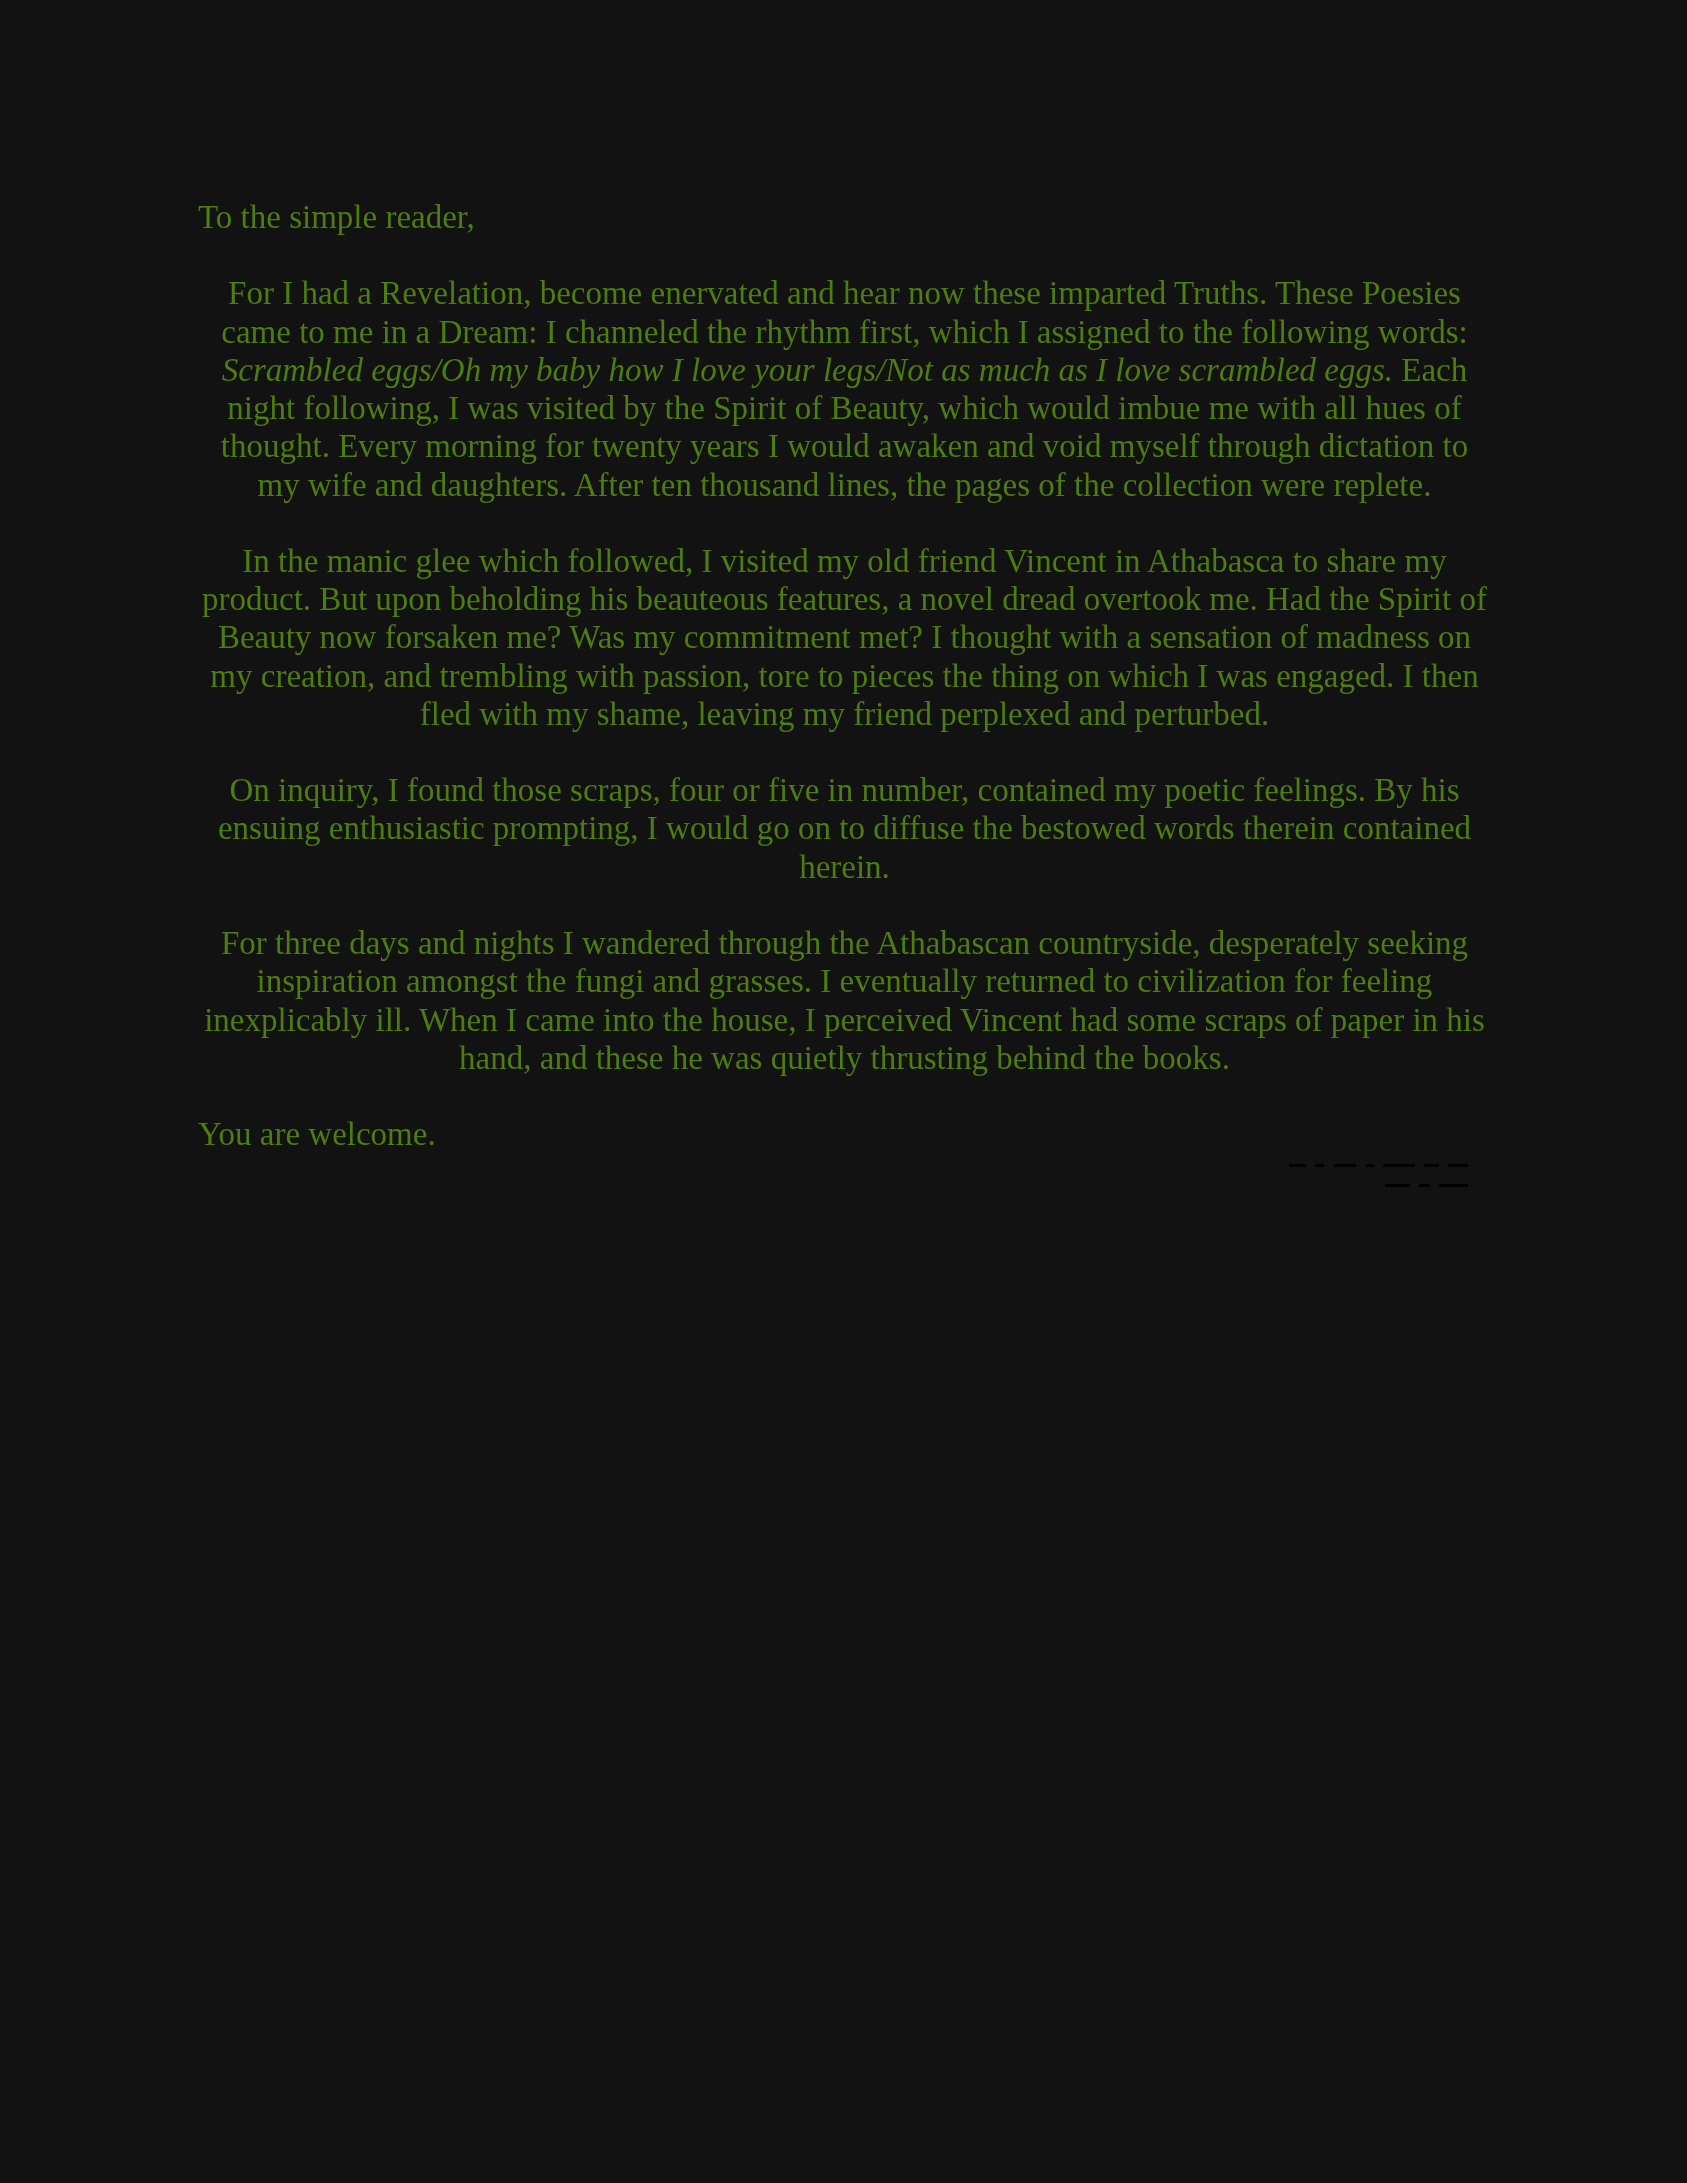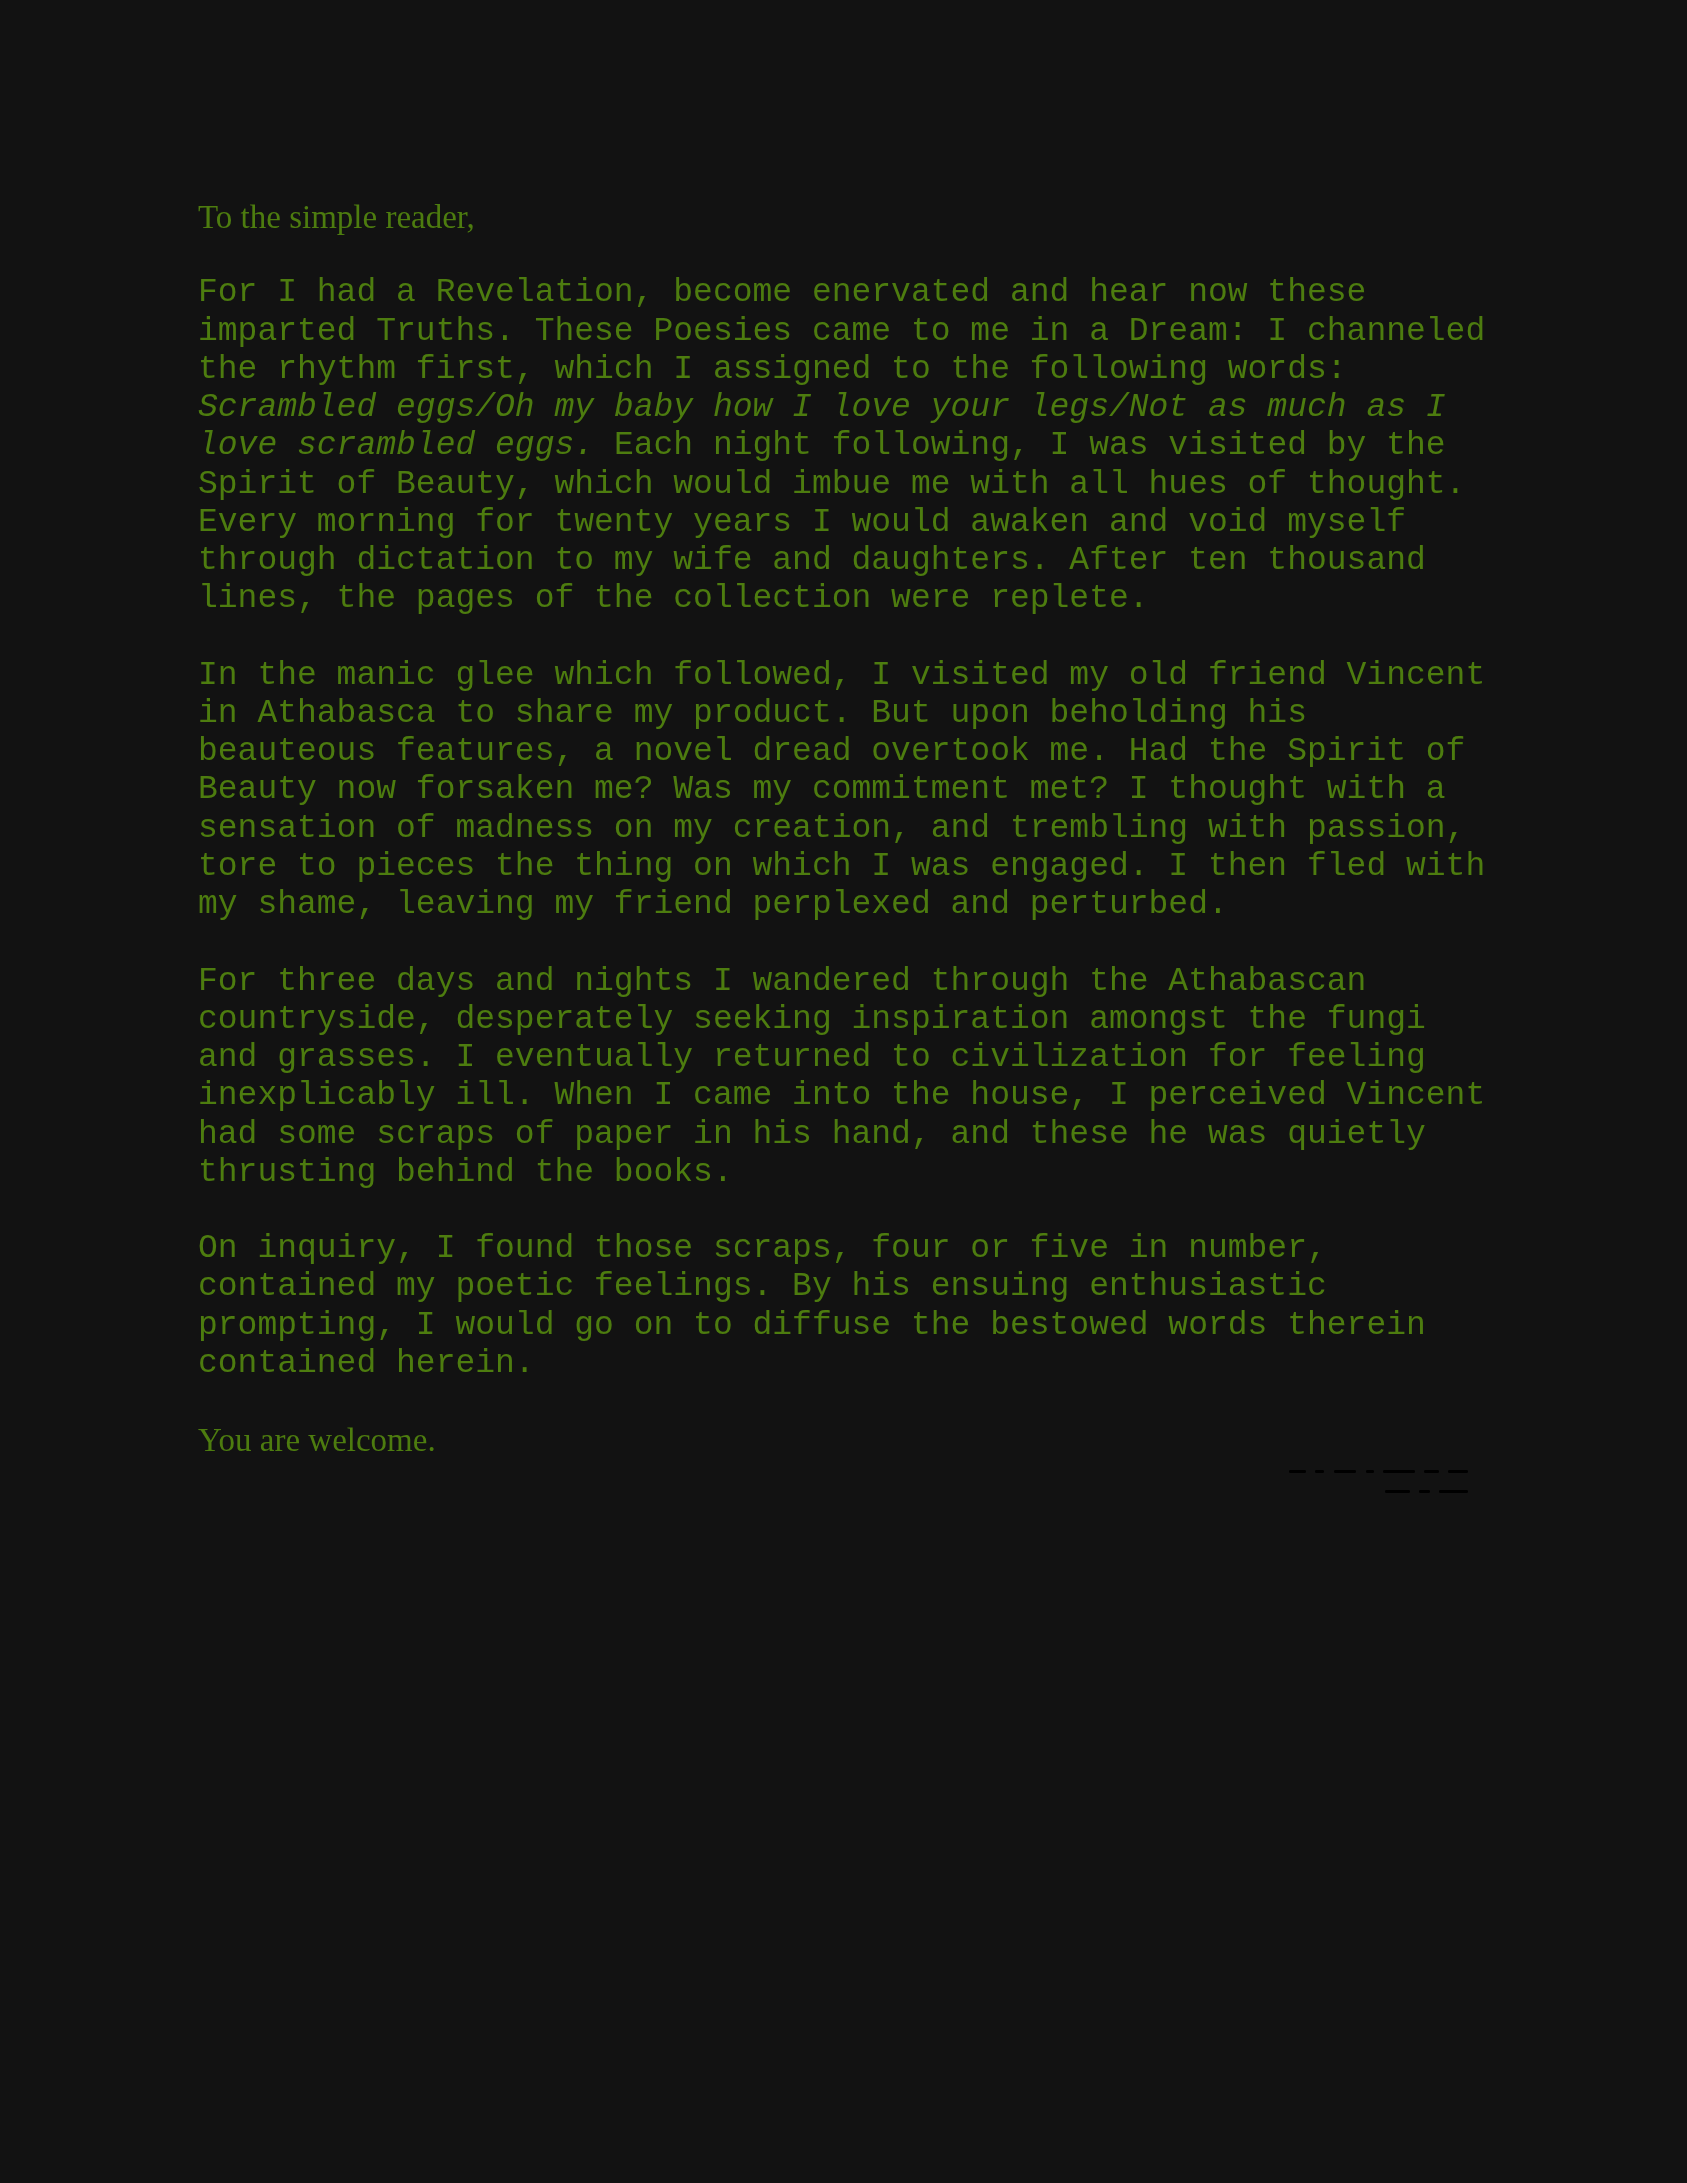--- a/index.html
+++ b/index.html
@@ -22,22 +22,21 @@
     position: absolute;
     left: 198px;
     top: 198px;
     width: 1293px;
   }
   .salutation {
     margin: 0 0 38px 0;
   }
   .para {
     margin: 0 0 38px 0;
-    text-align: left;
-    font-family: Liberation Mono, monospace;
+    text-align: center;
   }
   .para .italic {
     font-style: italic;
   }
   .closing {
     margin-top: 38px;
     text-align: left;
   }
   
   .hidden-marks {
@@ -74,22 +73,22 @@
 </head>
 <body>
 
 <div class="page" style="background: rgb(18, 18, 18); color: #4d7c0f; padding-left: 48px;">
   <div class="content">
     <div class="salutation">To the simple reader,</div>
 
     <div>
         <p class="para"><span>For I had a Revelation, become enervated and hear now these imparted Truths. These Poesies came to me in a Dream: I channeled the rhythm first, which I assigned to the following words: </span><span class="italic">Scrambled eggs/Oh my baby how I love your legs/Not as much as I love scrambled eggs.</span><span> Each night following, I was visited by the Spirit of Beauty, which would imbue me with all hues of thought. Every morning for twenty years I would awaken and void myself through dictation to my wife and daughters. After ten thousand lines, the pages of the collection were replete.</span></p>
         <p class="para"><span>In the manic glee which followed, I visited my old friend Vincent in Athabasca to share my product. But upon beholding his beauteous features, a novel dread overtook me. Had the Spirit of Beauty now forsaken me? Was my commitment met? I thought with a sensation of madness on my creation, and trembling with passion, tore to pieces the thing on which I was engaged. I then fled with my shame, leaving my friend perplexed and perturbed.</span></p>
+        <p class="para"><span>On inquiry, I found those scraps, four or five in number, contained my poetic feelings. By his ensuing enthusiastic prompting, I would go on to diffuse the bestowed words therein contained herein.</span></p>
         <p class="para"><span>For three days and nights I wandered through the Athabascan countryside, desperately seeking inspiration amongst the fungi and grasses. I eventually returned to civilization for feeling inexplicably ill. When I came into the house, I perceived Vincent had some scraps of paper in his hand, and these he was quietly thrusting behind the books.</span></p>
-        <p class="para"><span>On inquiry, I found those scraps, four or five in number, contained my poetic feelings. By his ensuing enthusiastic prompting, I would go on to diffuse the bestowed words therein contained herein.</span></p>
       </div>
 
     <div class="closing">You are welcome.</div>
 
     <div class="hidden-marks">
       <span class="row row1">
         <i style="background: rgb(0, 0, 0);"></i>
           <i style="background: rgb(0, 0, 0);"></i>
           <i style="background: rgb(0, 0, 0);"></i>
           <i style="background: rgb(0, 0, 0);"></i>

